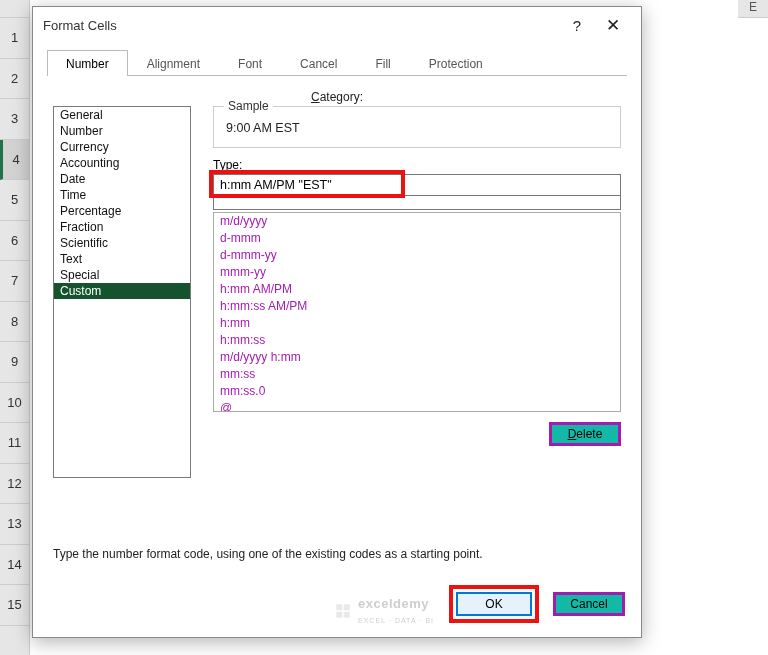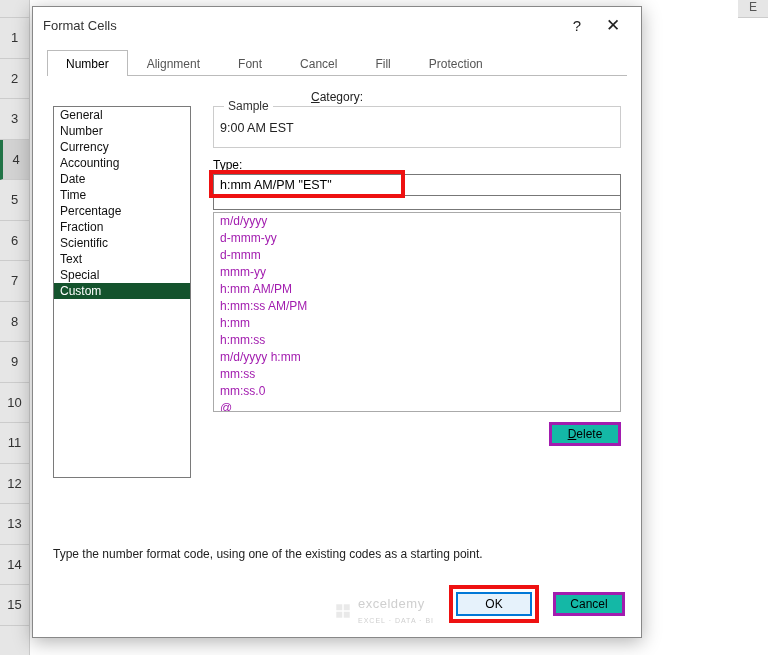--- a/index.html
+++ b/index.html
@@ -118,21 +118,21 @@
   color: #111;
   white-space: nowrap;
 }
 .catitem.selected {
   background: #14532d;
   color: #fff;
 }
 .rightpane { flex: 1; display: flex; flex-direction: column; }
 .sample-box {
   border: 1px solid #ccc;
-  padding: 8px 12px 12px 6px;
+  padding: 8px 12px 12px 12px;
   margin-bottom: 10px;
   position: relative;
 }
 .sample-box .legend {
   position: absolute;
   top: -8px; left: 10px;
   background: #fff;
   padding: 0 4px;
   font-size: 12px; color: #333;
 }
@@ -289,22 +289,22 @@
         <div class="type-label">
           <span class="u">T</span><span>ype:</span>
         </div>
         <div class="type-input-wrap" style="position: relative;"><input class="typeinput" value="h:mm AM/PM &quot;EST&quot;" style="width: 100%;"><div class="hl-red" style="position: absolute; left: -4px; top: -4px; width: 196px; height: 28px; pointer-events: none;"></div></div>
         <div style="border:1px solid #777;border-top:none;margin-top:-1px;">
           <input class="typeinput" style="border: none; visibility: hidden; height: 0px; padding: 0px;">
         </div>
 
         <div class="fmtlist" id="fmtlist">
             <div class="fmtitem">m/d/yyyy</div>
+            <div class="fmtitem">d-mmm</div>
             <div class="fmtitem">d-mmm-yy</div>
-            <div class="fmtitem">d-mmm</div>
             <div class="fmtitem">mmm-yy</div>
             <div class="fmtitem">h:mm AM/PM</div>
             <div class="fmtitem">h:mm:ss AM/PM</div>
             <div class="fmtitem">h:mm</div>
             <div class="fmtitem">h:mm:ss</div>
             <div class="fmtitem">m/d/yyyy h:mm</div>
             <div class="fmtitem">mm:ss</div>
             <div class="fmtitem">mm:ss.0</div>
             <div class="fmtitem">@</div>
           </div>
@@ -326,16 +326,16 @@
     </span>
     <button class="btn">Cancel</button>
   </div>
 </div>
 
 <div class="watermark">
   <svg width="18" height="18" viewBox="0 0 24 24" fill="#cfcfcf">
       <path d="M3 3h8v8H3zM13 3h8v8h-8zM3 13h8v8H3zM13 13h8v8h-8z"></path>
     </svg>
   <span>
-    <span style="font-weight:400">exceldemy</span><br>
+    <span style="font-weight:700">exceldemy</span><br>
     <span style="font-size:7px;letter-spacing:1px">EXCEL · DATA · BI</span>
   </span>
 </div>
 
 </body></html>

